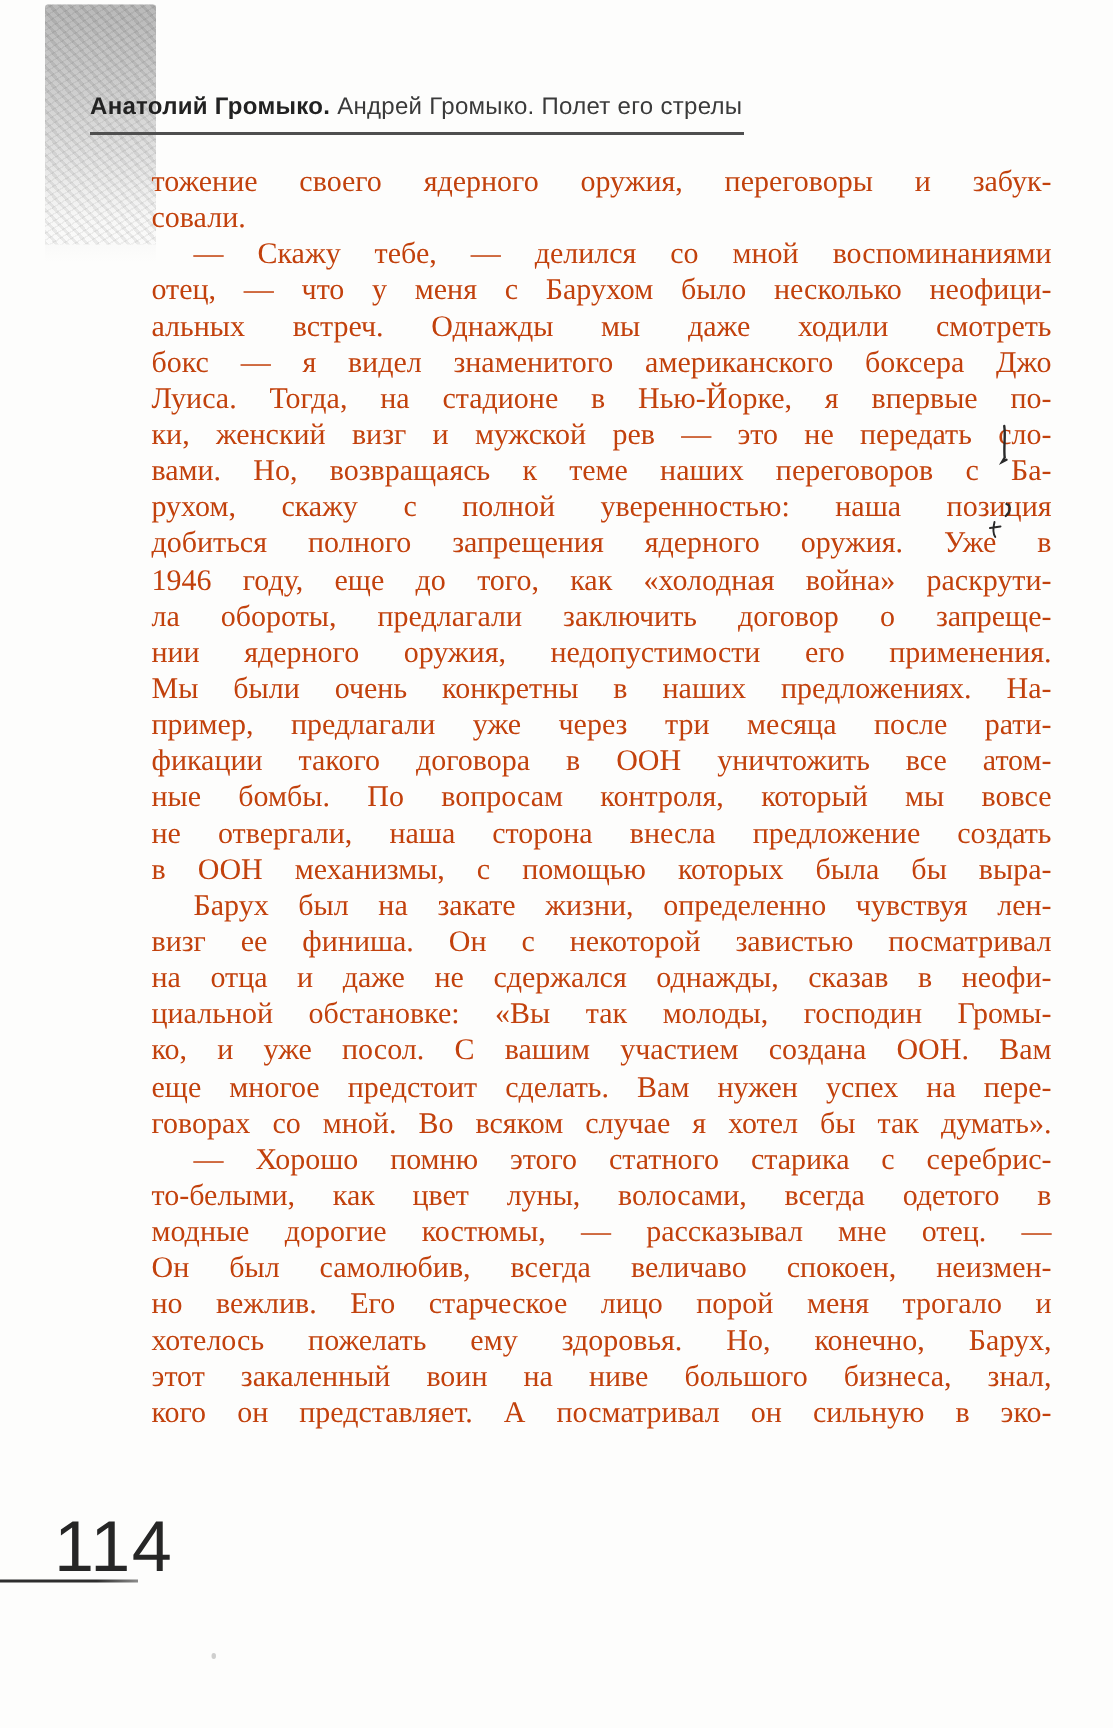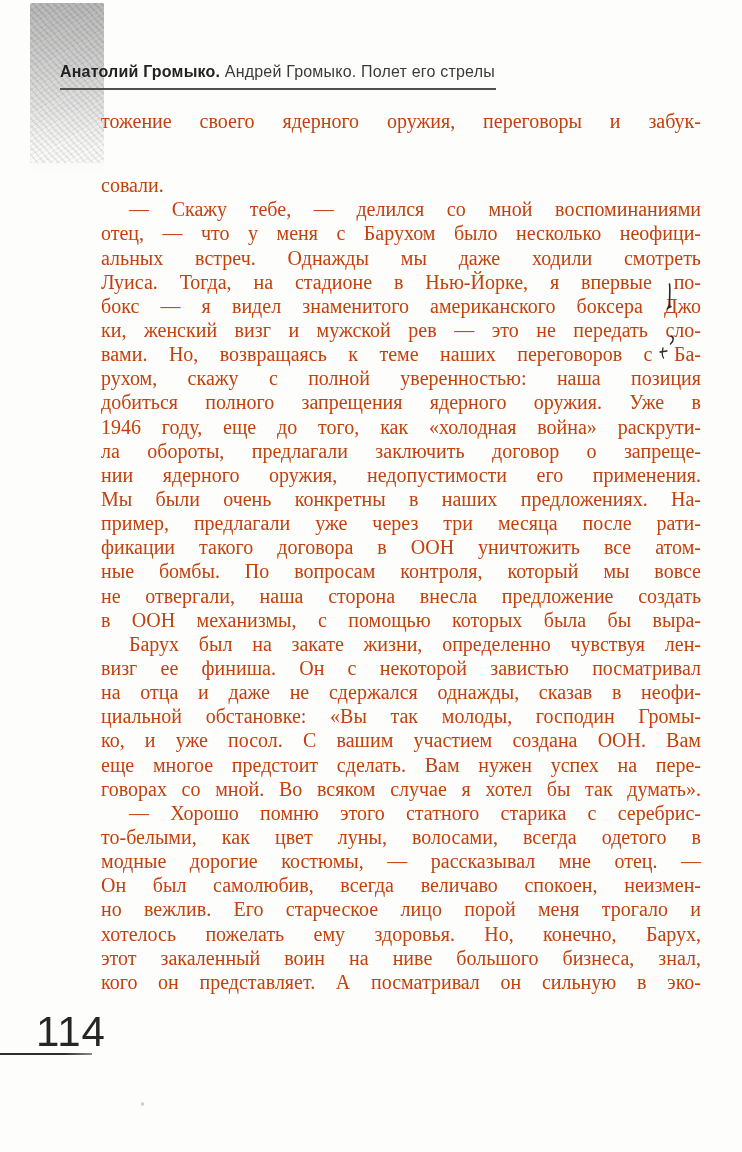--- a/index.html
+++ b/index.html
@@ -83,28 +83,27 @@
     line-height: 24.15px;
     text-align: justify;
     text-align-last: justify;
     white-space: nowrap;
   }
   .line.indent {
     text-indent: 28px;
   }
   .line.end {
     text-align-last: left;
-    margin-top: 40px;
   }
   .pagenum {
     position: absolute;
     left: 36px;
     top: 1012px;
     font-family: "Liberation Sans", sans-serif;
-    font-size: 42px;
+    font-size: 48px;
     line-height: 40px;
     font-weight: 400;
     color: #262626;
     letter-spacing: 1px;
   }
   .pagenum-rule {
     position: absolute;
     left: 0px;
     top: 1053px;
     width: 92px;
@@ -140,22 +139,22 @@
     <span class="h-bold">Анатолий Громыко.</span><span class="h-reg"> Андрей Громыко. Полет его стрелы</span>
   </div>
   <div class="header-rule"></div>
 
   <div class="body-text">
       <div class="line">тожение своего ядерного оружия, переговоры и забук-</div>
       <div class="line end">совали.</div>
       <div class="line indent">— Скажу тебе, — делился со мной воспоминаниями</div>
       <div class="line">отец, — что у меня с Барухом было несколько неофици-</div>
       <div class="line">альных встреч. Однажды мы даже ходили смотреть</div>
+      <div class="line">бокс — я видел знаменитого американского боксера Джо</div>
       <div class="line">Луиса. Тогда, на стадионе в Нью-Йорке, я впервые по-</div>
-      <div class="line">бокс — я видел знаменитого американского боксера Джо</div>
       <div class="line">ки, женский визг и мужской рев — это не передать сло-</div>
       <div class="line">вами. Но, возвращаясь к теме наших переговоров с Ба-</div>
       <div class="line">рухом, скажу с полной уверенностью: наша позиция</div>
       <div class="line">добиться полного запрещения ядерного оружия. Уже в</div>
       <div class="line">1946 году, еще до того, как «холодная война» раскрути-</div>
       <div class="line">ла обороты, предлагали заключить договор о запреще-</div>
       <div class="line">нии ядерного оружия, недопустимости его применения.</div>
       <div class="line">Мы были очень конкретны в наших предложениях. На-</div>
       <div class="line">пример, предлагали уже через три месяца после рати-</div>
       <div class="line">фикации такого договора в ООН уничтожить все атом-</div>

